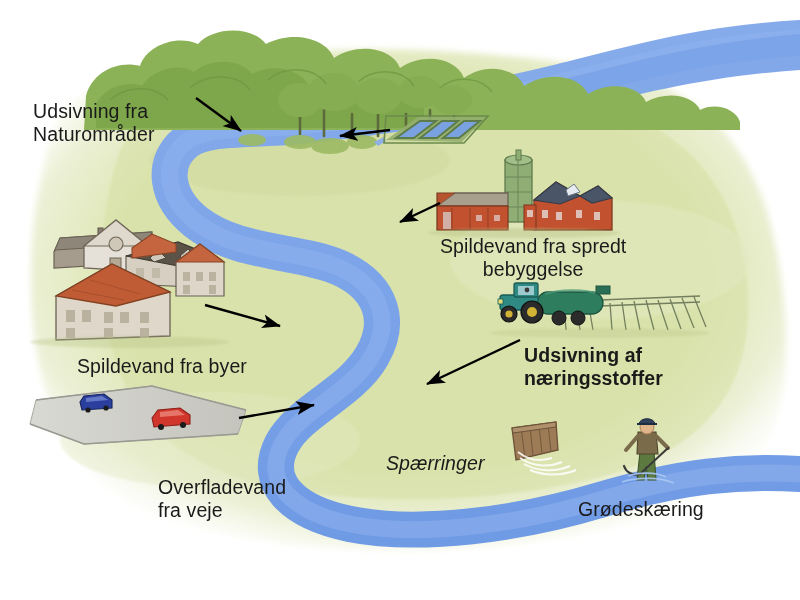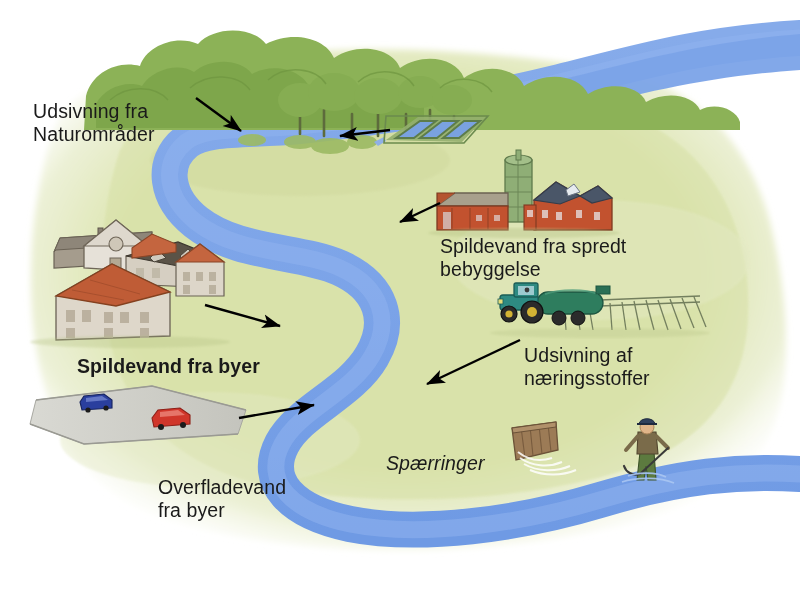--- a/index.html
+++ b/index.html
@@ -336,22 +336,23 @@
     <path d="M390,130 L340,136"></path>
     <path d="M440,203 L400,222"></path>
     <path d="M205,305 L280,326"></path>
     <path d="M520,340 L427,384"></path>
     <path d="M239,418 L314,405"></path>
   </g>
 </svg>
 
 <div class="lbl" style="left:33px;  top:100px;">Udsivning fra
 Naturområder</div>
-<div class="lbl" style="left:440px; top:235px;">Spildevand fra spredt
+<div class="lbl" style="left:440px; top:235px;text-align:center;">Spildevand fra spredt
 bebyggelse</div>
-<div class="lbl" style="left:77px;  top:355px;font-weight:bold;">Spildevand fra byer</div>
-<div class="lbl" style="left:524px; top:344px;">Udsivning af
+<div class="lbl" style="left:77px;  top:355px;">Spildevand fra byer</div>
+<div class="lbl" style="left:524px; top:344px;font-weight:bold;">Udsivning af
 næringsstoffer</div>
 <div class="lbl" style="left:158px; top:476px;">Overfladevand
-fra byer</div>
+fra veje</div>
 <div class="lbl" style="left:386px; top:452px;font-style:italic;">Spærringer</div>
+<div class="lbl" style="left:578px; top:498px;">Grødeskæring</div>
 
 </div>
 
 </body></html>

